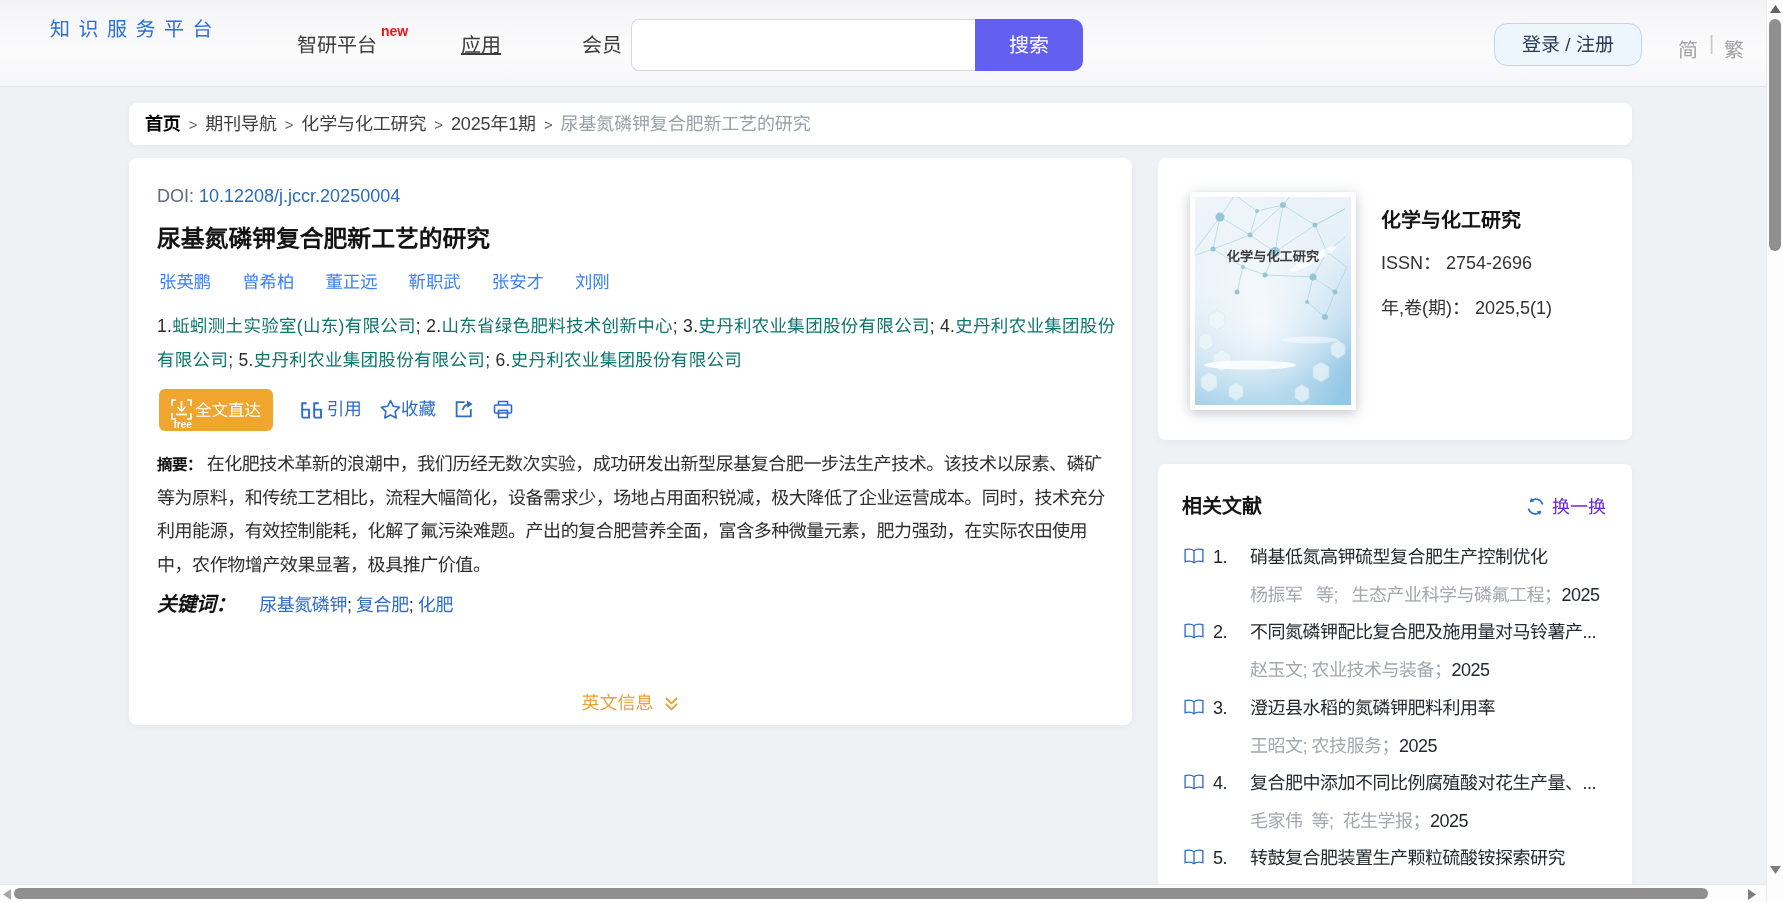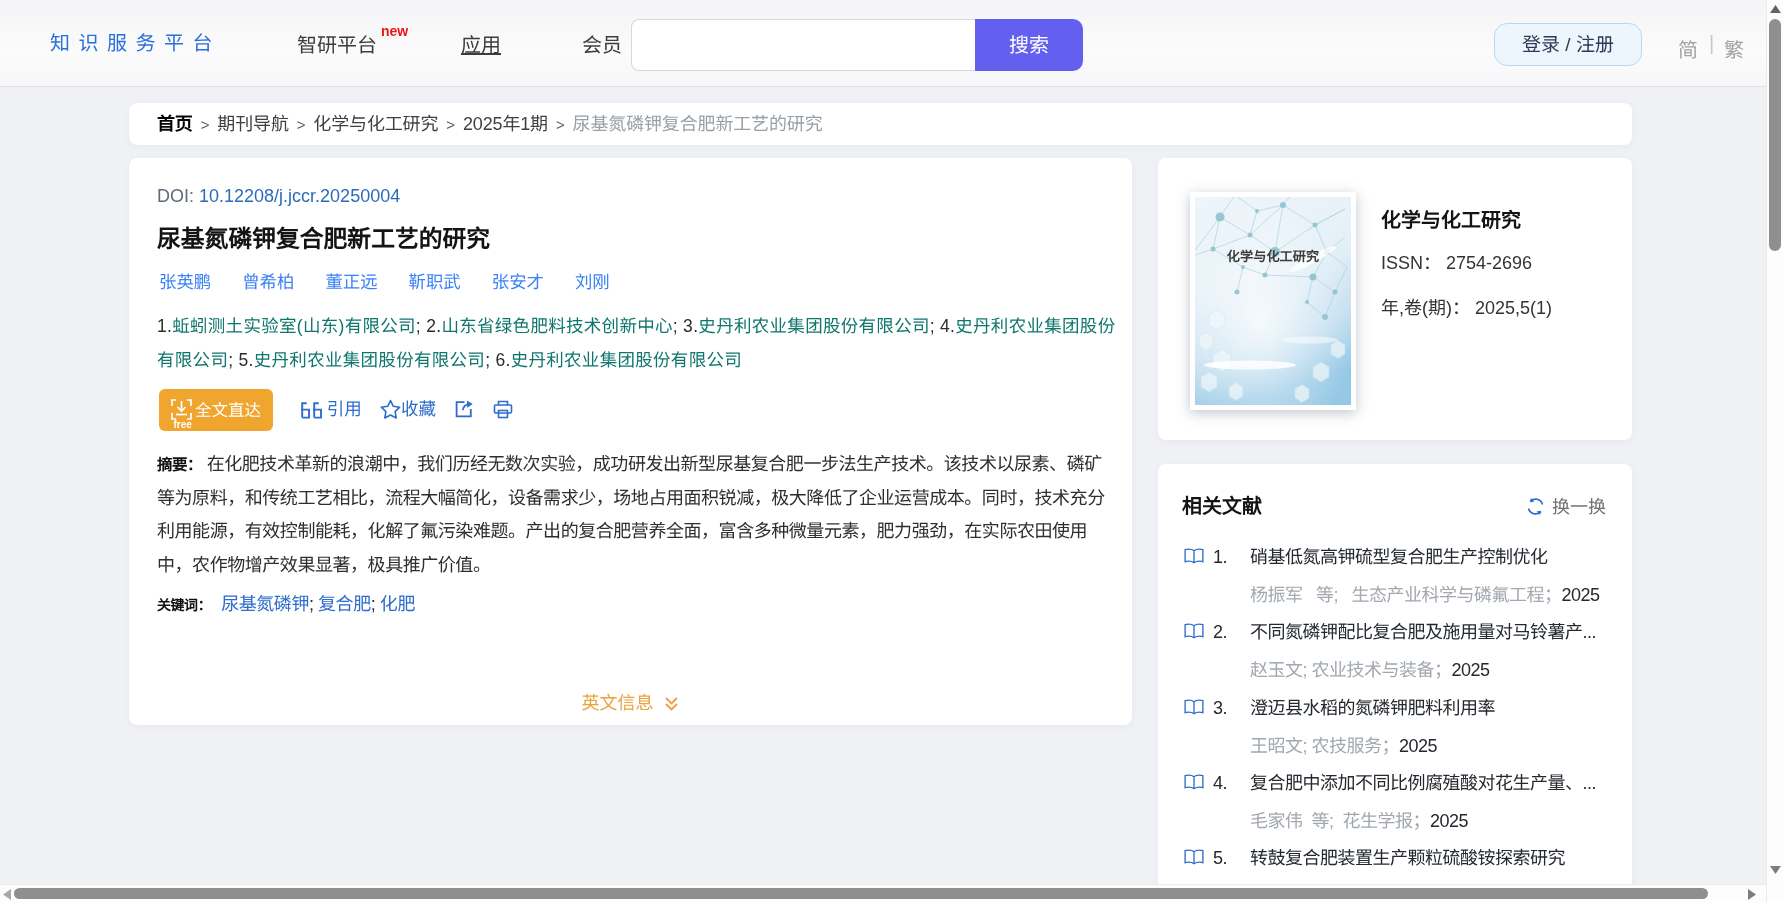--- a/index.html
+++ b/index.html
@@ -9,36 +9,36 @@
 .page { position:relative; width:1783px; height:902px; }
 
 
 .header { position:absolute; left:0; top:0; width:1766px; height:87px; background:linear-gradient(180deg,#f4f4f6 0%,#fbfbfc 60%,#f7f7f9 100%); border-bottom:1px solid #e3e4e8; }
 .logo { position:absolute; left:50px; top:11px; }
 .logo-row { display:flex; align-items:flex-start; }
 .logo-box { width:37px; height:38px; display:block; }
 .logo-texts { margin-left:11px; }
 .logo-cn { font-size:27px; font-weight:bold; color:#164a9a; letter-spacing:1px; line-height:27px; margin-top:3px; }
 .logo-en { font-size:11px; font-weight:bold; color:#8b8b8b; letter-spacing:2.1px; margin-top:1px; }
-.logo-sub { font-size:20px; color:#2a6fdb; letter-spacing:8.5px; margin-top:22px; line-height:20px; }
+.logo-sub { font-size:20px; color:#2a6fdb; letter-spacing:8.5px; margin-top:8px; line-height:20px; }
 .nav { position:absolute; top:29px; font-size:20px; color:#3c3c3c; }
 .nav-zy { left:297px; }
 .nav-new { position:absolute; top:-6px; left:84px; color:#f01414; font-size:14px; font-weight:bold; }
 .nav-yy { left:461px;text-decoration:underline; }
 .nav-hy { left:582px; }
 .search-box { position:absolute; left:631px; top:19px; width:344px; height:52px; background:#fff; border:1px solid #d8d8dc; border-right:none; border-radius:8px 0 0 8px; }
 .search-btn { position:absolute; left:975px; top:19px; width:108px; height:52px; background:#6460ef; border-radius:0 10px 10px 0; color:#fff; font-size:20px; text-align:center; line-height:52px; }
 .login-btn { position:absolute; left:1494px; top:23px; width:148px; height:43px; background:#eef6fd; border:1px solid #b5d7f3; border-radius:13px; color:#2b3b55; font-size:19px; text-align:center; line-height:41px; }
 .lang { position:absolute; top:34px; font-size:20px; color:#a2a2a2; }
 .lang-jian { left:1678px; }
 .lang-sep { left:1709px; color:#c8c8c8; top:32px; }
 .lang-fan { left:1724px; }
 
 
-.crumb { position:absolute; left:129px; top:103px; width:1503px; height:42px; background:#fff; border-radius:8px; box-shadow:0 2px 6px rgba(100,110,130,.06); font-size:18px; letter-spacing:-0.15px; color:#3f3f3f; line-height:42px; padding-left:28px; white-space:nowrap; }
+.crumb { position:absolute; left:129px; top:103px; width:1503px; height:42px; background:#fff; border-radius:8px; box-shadow:0 2px 6px rgba(100,110,130,.06); font-size:18px; letter-spacing:-0.15px; color:#3f3f3f; line-height:42px; padding-left:16px; white-space:nowrap; }
 .crumb b { color:#000; font-weight:bold; }
 .crumb .sep { color:#5a5a5a; margin:0 8px; font-size:15px; }
 .crumb .cur { color:#9aa0a8; }
 
 
 .main-card { position:absolute; left:129px; top:158px; width:1003px; height:567px; background:#fff; border-radius:8px; box-shadow:0 2px 6px rgba(100,110,130,.06); }
 .doi { position:absolute; left:28px; top:185px; font-size:18px; color:#5f6b7a; }
 .doi a { color:#2b6cb8; }
 .m-title { position:absolute; left:28px; top:66px; font-size:23.8px; line-height:30px; font-weight:bold; color:#141414; }
 .authors { position:absolute; left:30px; top:112px; font-size:17.4px; line-height:24px; }
@@ -49,36 +49,36 @@
 .btn-full { position:absolute; left:2px; top:0; width:114px; height:42px; background:#f0a52f; border-radius:6px; color:#fff; font-size:16.5px; line-height:42px; white-space:nowrap; }
 .btn-full svg { position:absolute; left:12px; top:10px; }
 .btn-full span { position:absolute; left:36px; top:0; }
 .act { position:absolute; top:0; height:41px; font-size:17.5px; color:#2e6ccb; line-height:41px; white-space:nowrap; }
 .act svg { vertical-align:-4px; }
 
 
 .abstract { position:absolute; left:28px; top:290px; width:990px; font-size:18px; letter-spacing:-0.45px; color:#2e2e2e; line-height:33.5px; text-align:left; white-space:nowrap; }
 .abstract b { color:#111; font-size:15.5px; }
 .keywords { position:absolute; left:28px; top:433px; font-size:18px; letter-spacing:-0.45px; color:#2e2e2e; line-height:26px; }
-.keywords b { font-weight:bold; color:#111; font-size:14px; margin-right:10px; }
+.keywords b { font-weight:bold; color:#111; font-size:20px; margin-right:24px;font-style:italic; }
 .keywords a { color:#2e6ccb; }
 .pubdate { position:absolute; left:28px; top:477px; font-size:17.5px; color:#2e2e2e; line-height:26px; }
 .pubdate b { color:#111; font-size:15.5px; margin-right:9px; }
 .en-info { position:absolute; left:0; top:532px; width:1003px; text-align:center; font-size:18px; color:#e9a23c; line-height:26px; }
 
 
 .side1 { position:absolute; left:1158px; top:158px; width:474px; height:282px; background:#fff; border-radius:8px; box-shadow:0 2px 6px rgba(100,110,130,.06); }
 .cover { position:absolute; left:32px; top:34px; width:166px; height:218px; background:#fff; box-shadow:0 3px 12px rgba(80,90,110,.35); padding:5px; }
 .j-title { position:absolute; left:223px; top:49px; font-size:20px; font-weight:bold; color:#141414; line-height:26px; }
 .j-issn { position:absolute; left:223px; top:93px; font-size:18px; color:#333; line-height:24px; }
 .j-vol { position:absolute; left:223px; top:138px; font-size:18px; color:#333; line-height:24px; }
 
 .side2 { position:absolute; left:1158px; top:464px; width:474px; height:560px; background:#fff; border-radius:8px; box-shadow:0 2px 6px rgba(100,110,130,.06); overflow:hidden; }
 .rel-title { position:absolute; left:24px; top:29px; font-size:20px; font-weight:bold; color:#141414; line-height:26px; }
-.rel-change { position:absolute; left:368px; top:31px; font-size:18px; color:#737373; line-height:24px; }
+.rel-change { position:absolute; left:368px; top:31px; font-size:18px; color:#6d28d9; line-height:24px; }
 .rel-change svg { vertical-align:-3px; margin-right:7px; }
 .rel-item { position:absolute; left:0; width:474px; }
 .rel-num { position:absolute; left:55px; top:0; font-size:18px; letter-spacing:-0.5px; color:#24292f; line-height:24px; }
 .rel-t { position:absolute; left:92px; top:0; width:362px; font-size:18px; letter-spacing:-0.5px; color:#24292f; line-height:24px; white-space:nowrap; overflow:hidden; }
 .rel-a { position:absolute; left:92px; top:38px; width:374px; font-size:18px; letter-spacing:-0.5px; color:#a2a8af; line-height:24px; white-space:nowrap; }
 .rel-a .yr { color:#24292f; }
 .book-ico { position:absolute; left:26px; top:3px; }
 
 
 .vsb { position:absolute; left:1766px; top:0; width:17px; height:902px; background:#fdfdfd; border-left:1px solid #ebebeb; }

